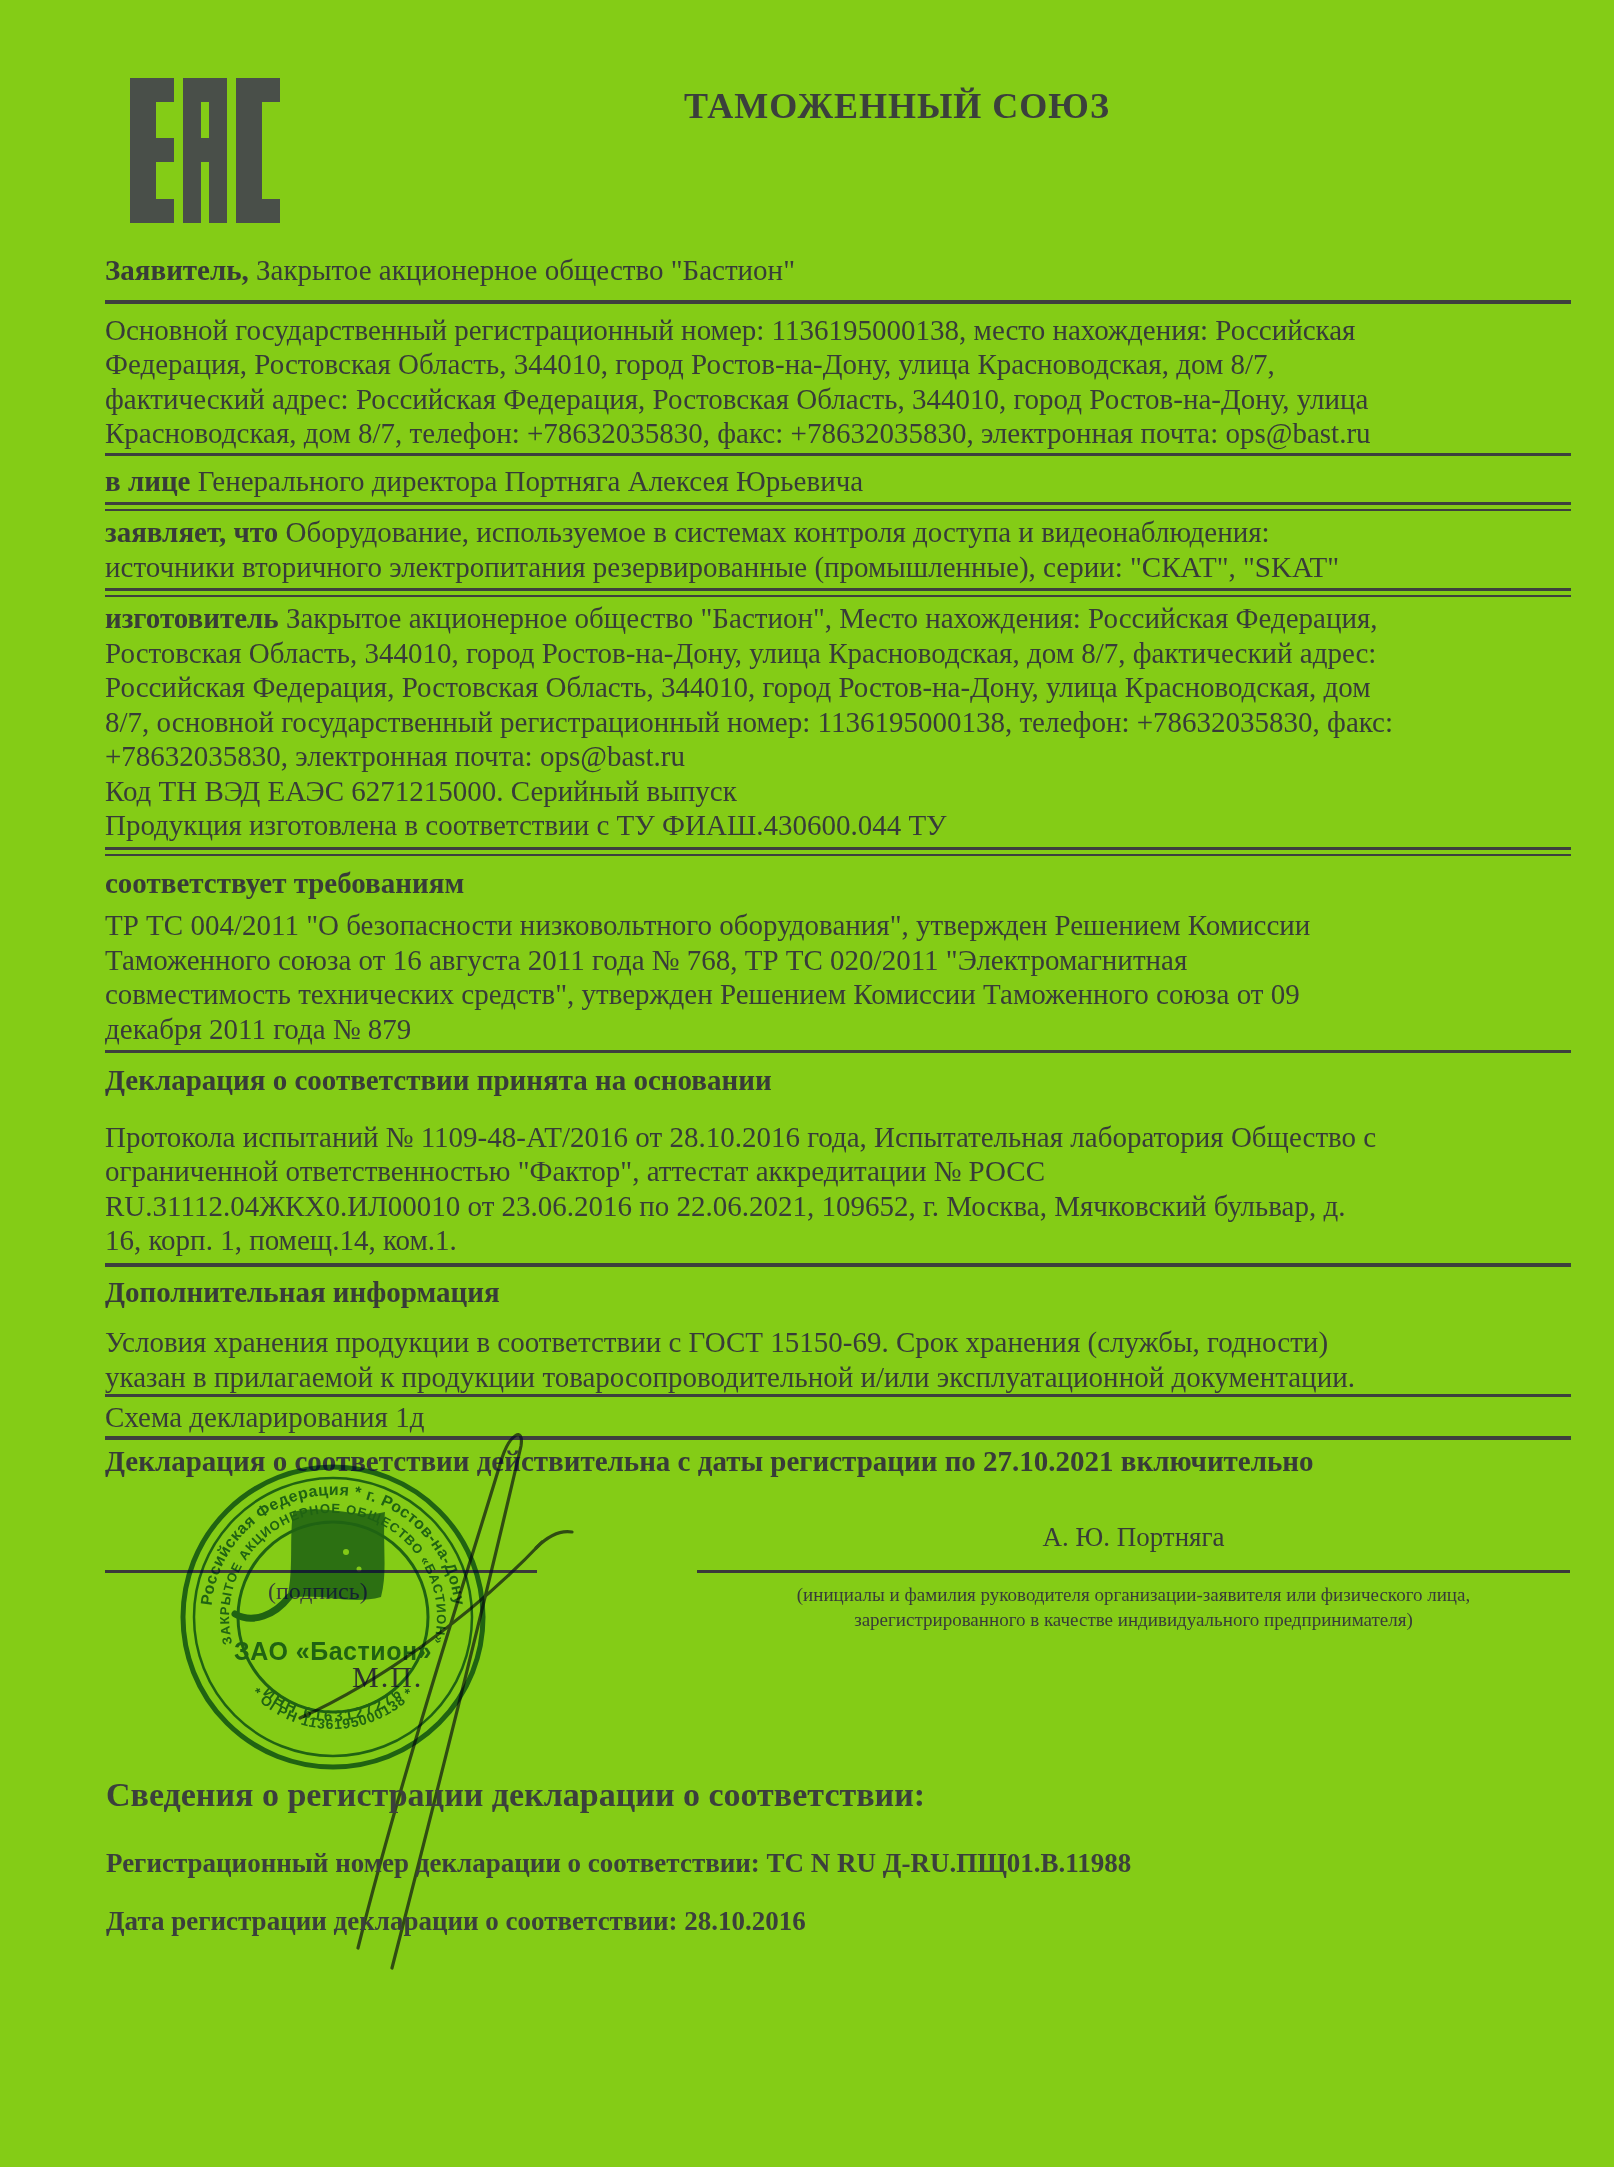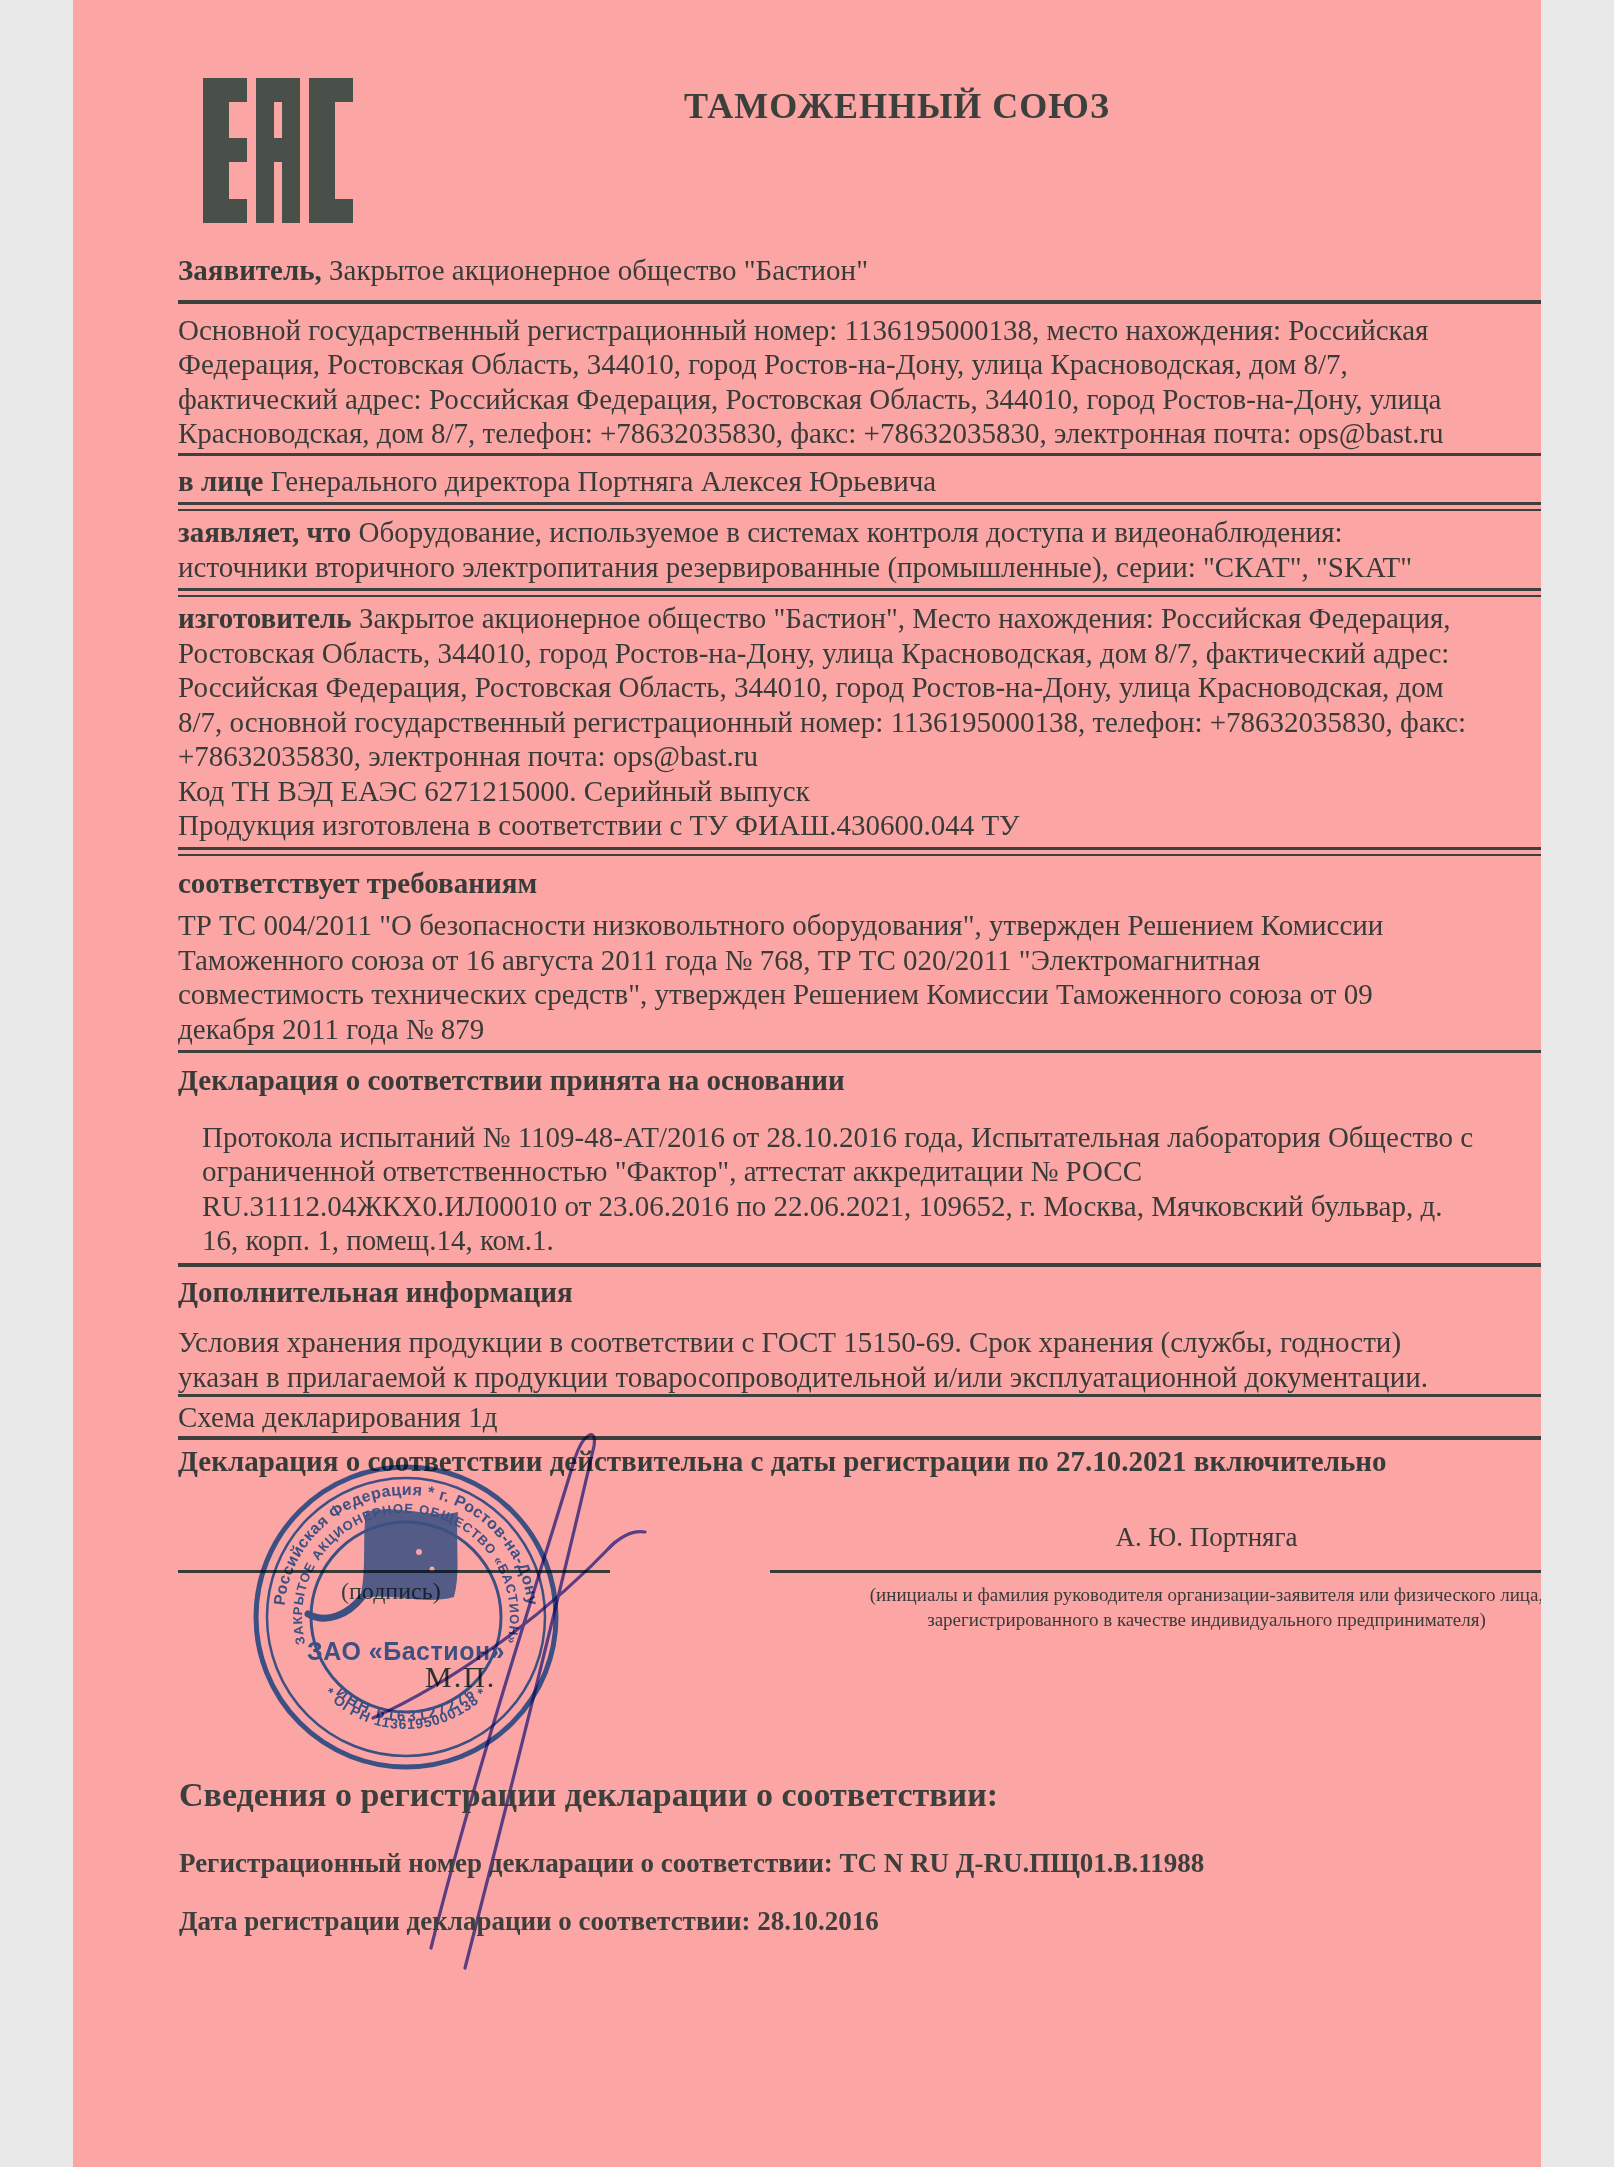--- a/index.html
+++ b/index.html
@@ -1,20 +1,20 @@
 <!DOCTYPE html>
 <html><head>
 <meta charset="utf-8">
 <style>
   html,body{margin:0;padding:0;background:#e8e8e8;}
   .page{
     position:relative;
-    width:1468px;height:2167px;
+    width:1614px;height:2167px;
     margin:0 auto;
-    background:#fca5a5;
+    background:#84cc16;
     font-family:"Liberation Serif", serif;
     color:#383c39;
     overflow:hidden;
   }
   
   .eac{position:absolute;left:130px;top:78px;width:150px;height:145px;}
   .doc-title{
     position:absolute;left:180px;right:0;top:84px;
     text-align:center;font-weight:bold;font-size:36px;line-height:44px;
     letter-spacing:1px;color:#3b403c;
@@ -110,21 +110,21 @@
     <div class="ruleD"></div>
 
     <div class="b" style="margin-top:10px;">соответствует требованиям</div>
     <div class="ml" style="margin-top:8px;">ТР ТС 004/2011 "О безопасности низковольтного оборудования", утвержден Решением Комиссии
 Таможенного союза от 16 августа 2011 года № 768, ТР ТС 020/2011 "Электромагнитная
 совместимость технических средств", утвержден Решением Комиссии Таможенного союза от 09
 декабря 2011 года № 879</div>
     <div class="rule3" style="margin-top:4px;"></div>
 
     <div class="b" style="margin-top:10px;">Декларация о соответствии принята на основании</div>
-    <div class="ml" style="margin-top:22px;margin-left:24px;">Протокола испытаний № 1109-48-АТ/2016 от 28.10.2016 года, Испытательная лаборатория Общество с
+    <div class="ml" style="margin-top:22px;">Протокола испытаний № 1109-48-АТ/2016 от 28.10.2016 года, Испытательная лаборатория Общество с
 ограниченной ответственностью "Фактор", аттестат аккредитации № РОСС
 RU.31112.04ЖКХ0.ИЛ00010 от 23.06.2016 по 22.06.2021, 109652, г. Москва, Мячковский бульвар, д.
 16, корп. 1, помещ.14, ком.1.</div>
     <div class="rule" style="margin-top:5px;"></div>
 
     <div class="b" style="margin-top:8px;">Дополнительная информация</div>
     <div class="ml" style="margin-top:16px;">Условия хранения продукции в соответствии с ГОСТ 15150-69. Срок хранения (службы, годности)
 указан в прилагаемой к продукции товаросопроводительной и/или эксплуатационной документации.</div>
     <div class="rule3" style="margin-top:0px;"></div>
 

